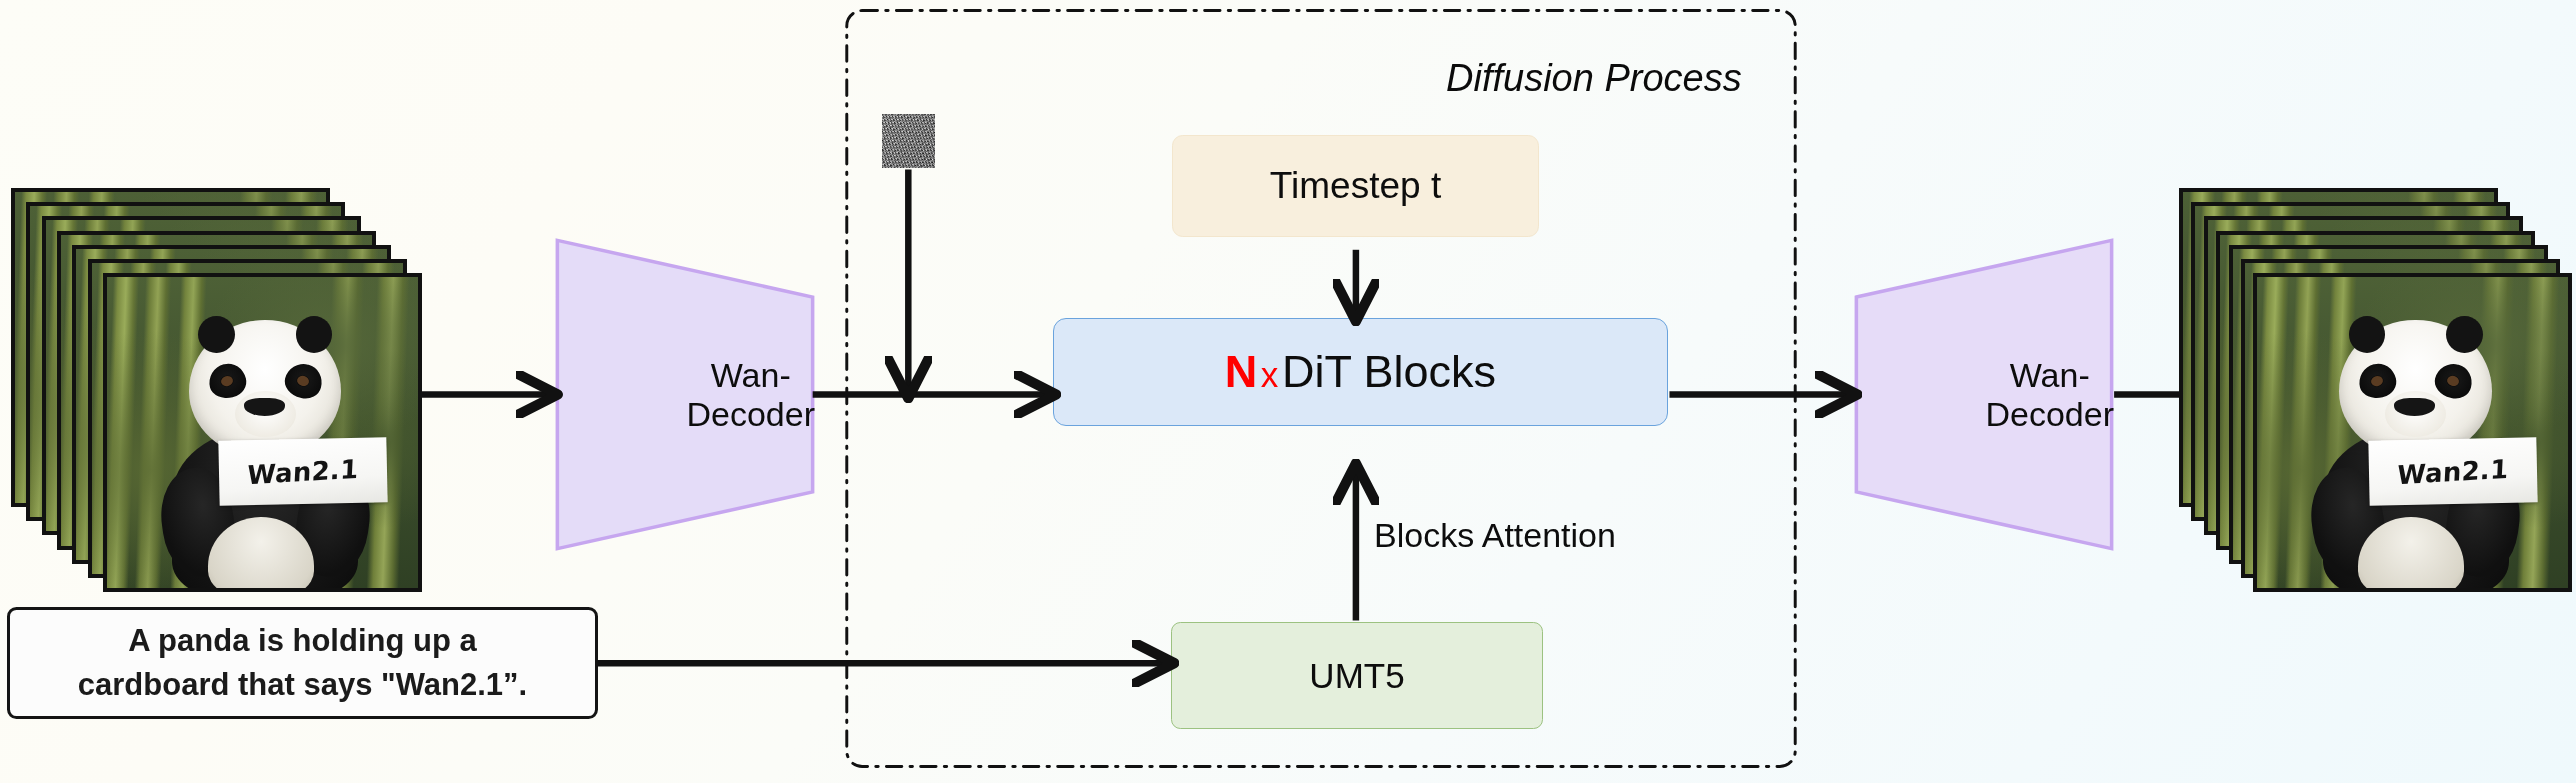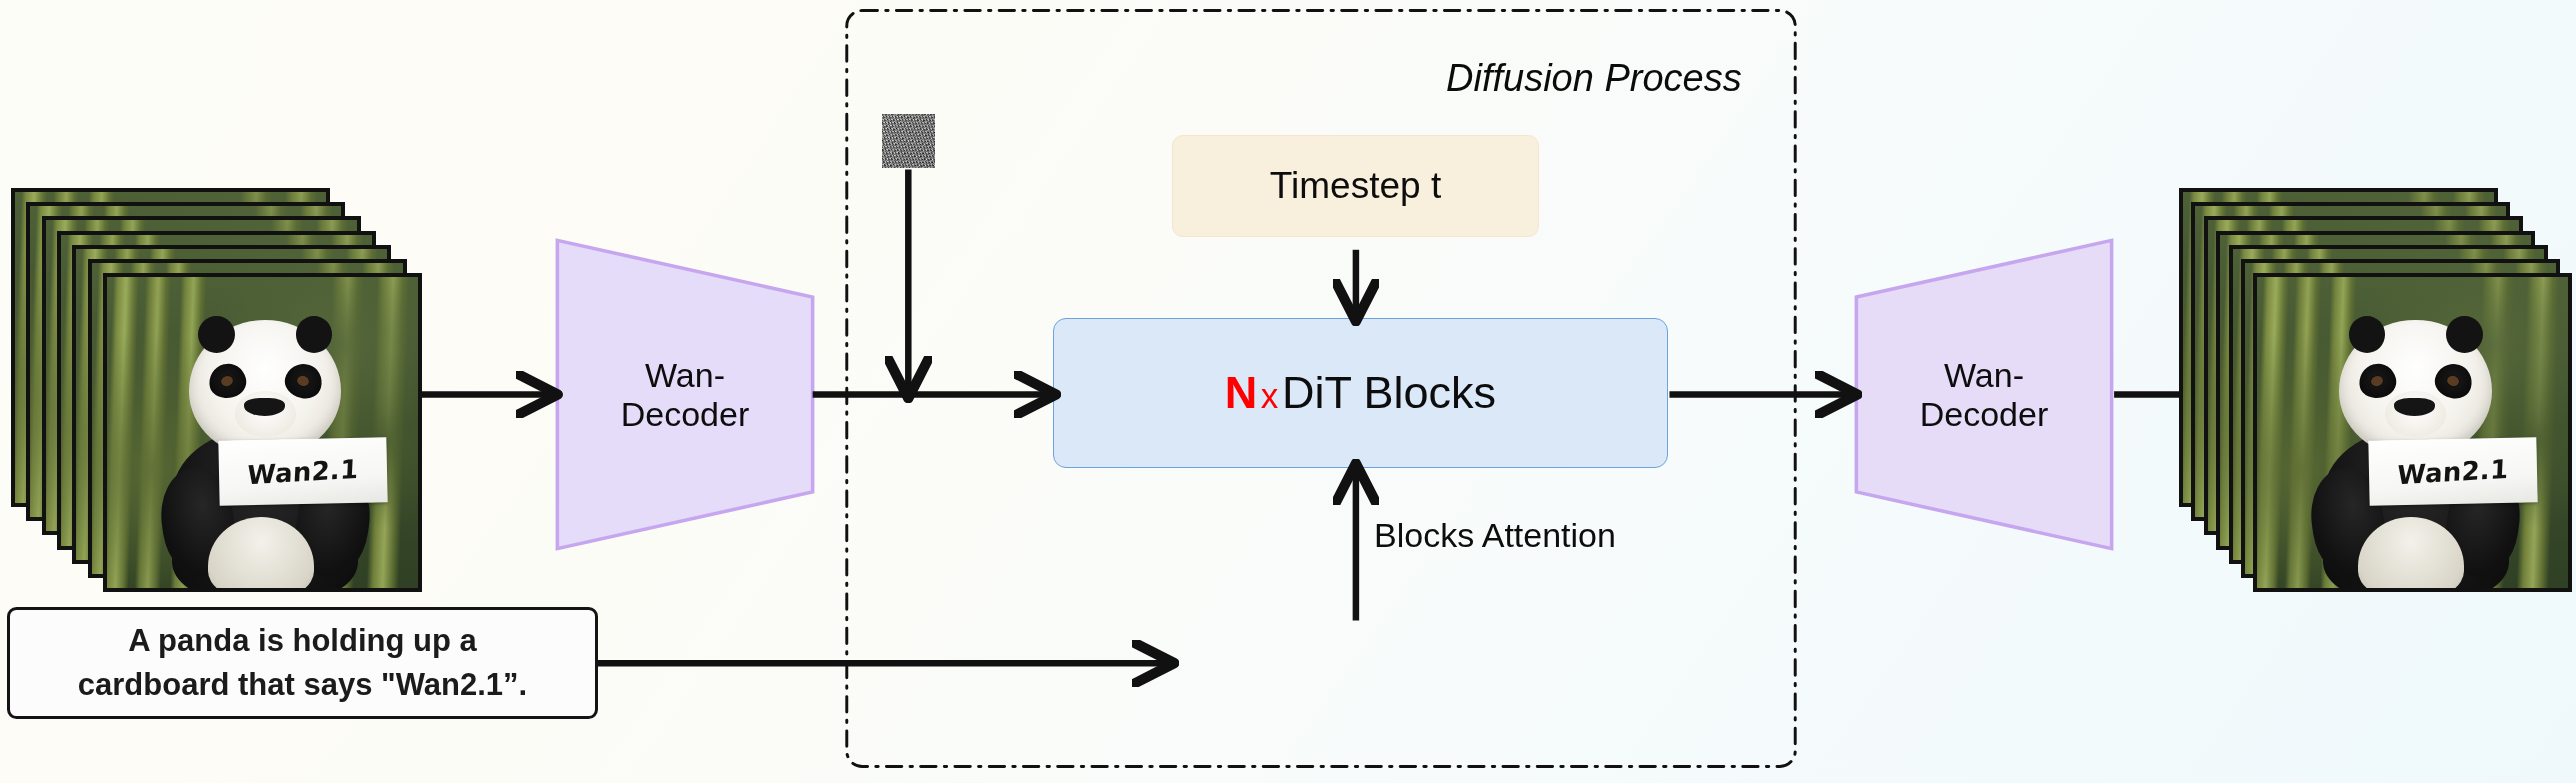--- a/index.html
+++ b/index.html
@@ -139,21 +139,21 @@
     background-image:
       repeating-linear-gradient(37deg,  rgba(255,255,255,0.62) 0px, rgba(0,0,0,0.60) 0.6px, rgba(255,255,255,0.38) 1.2px, rgba(0,0,0,0.42) 1.8px),
       repeating-linear-gradient(-52deg, rgba(255,255,255,0.55) 0px, rgba(0,0,0,0.55) 0.6px, rgba(255,255,255,0.30) 1.2px, rgba(0,0,0,0.36) 1.8px),
       repeating-linear-gradient(11deg,  rgba(255,255,255,0.45) 0px, rgba(0,0,0,0.45) 0.6px, rgba(255,255,255,0.25) 1.2px),
       repeating-linear-gradient(83deg,  rgba(0,0,0,0.40) 0px, rgba(255,255,255,0.40) 0.6px, rgba(0,0,0,0.22) 1.2px);
   }
 
   
   .trap {
     position: absolute;
-    display: flex; align-items: center; justify-content: center;
+    display: flex; align-items: center; justify-content: flex-end;
     text-align: center;
     color: #0d0d0d;
     line-height: 1.12;
   }
   .trap .trap-bg { position: absolute; inset: 0; }
   .trap .trap-label { position: relative; z-index: 2; }
 
   
   .rbox {
     position: absolute;
@@ -287,26 +287,29 @@
   </div>
 
   <div id="diffusion-title" style="left:1446px; top:8.9px; font-size:38px;margin-top:48px;">Diffusion Process</div>
 
   <div class="noise" id="noise-patch" style="left:882px; top:114px; width:53px; height:54px;"></div>
 
   <div class="rbox" id="timestep-box" style="left:1172px; top:135px; width:367px; height:102px; font-size:37px;">
     <span>Timestep t</span>
   </div>
 
-  <div class="rbox" id="dit-box" style="left:1053px; top:318px; width:615px; height:150px; font-size:45px;">
+  <div class="rbox" id="dit-box" style="left:1053px; top:318px; width:615px; height:108px; font-size:45px;">
     <span>
       <span class="dit-n">N</span><span class="dit-x">x</span><span class="dit-rest">DiT Blocks</span>
     </span>
   </div>
 
+  <div class="rbox" id="umt5-box" style="left:1171px; top:622px; width:372px; height:107px; font-size:35px;">
+    <span>UMT5</span>
+  </div>
 
   <div class="edge-label" id="cross-attention-label" style="left:1374px; top:516px; font-size:34px;">Blocks Attention</div>
 
   <div class="rbox" id="prompt-box" style="left:7px; top:607px; width:591px; height:112px; font-size:31px; flex-direction:column;">
     <div>A panda is holding up a</div>
     <div>cardboard that says "Wan2.1”.</div>
   </div>
 
   <div class="trap" id="decoder" style="left:1854px; top:238px; width:260px; height:313px; font-size:34px;">
     <div class="trap-bg">

